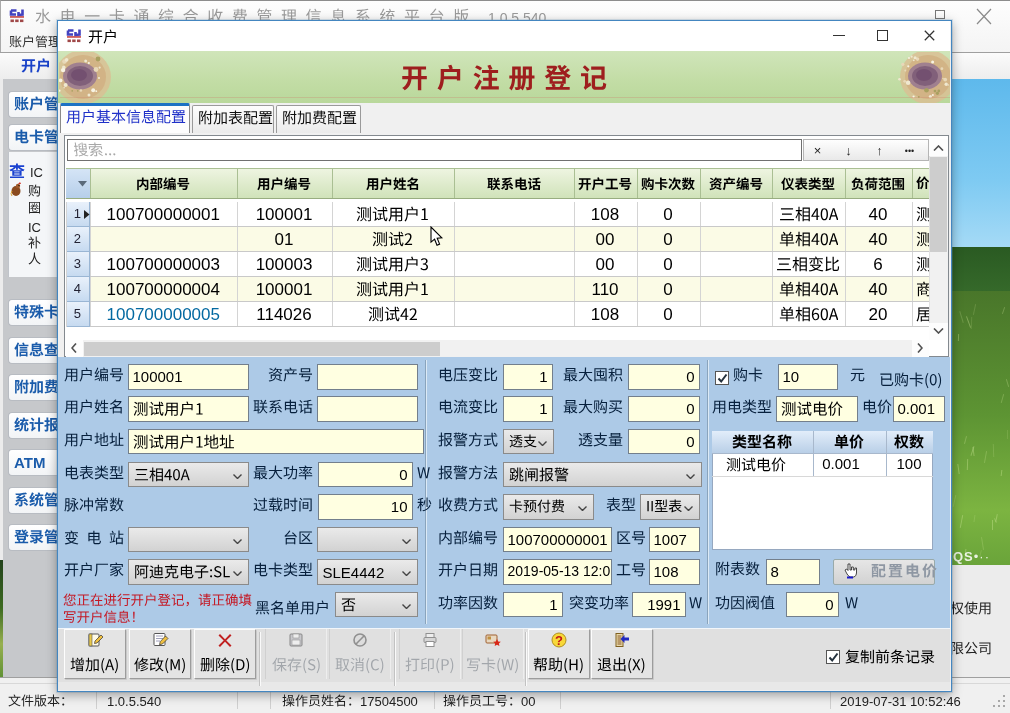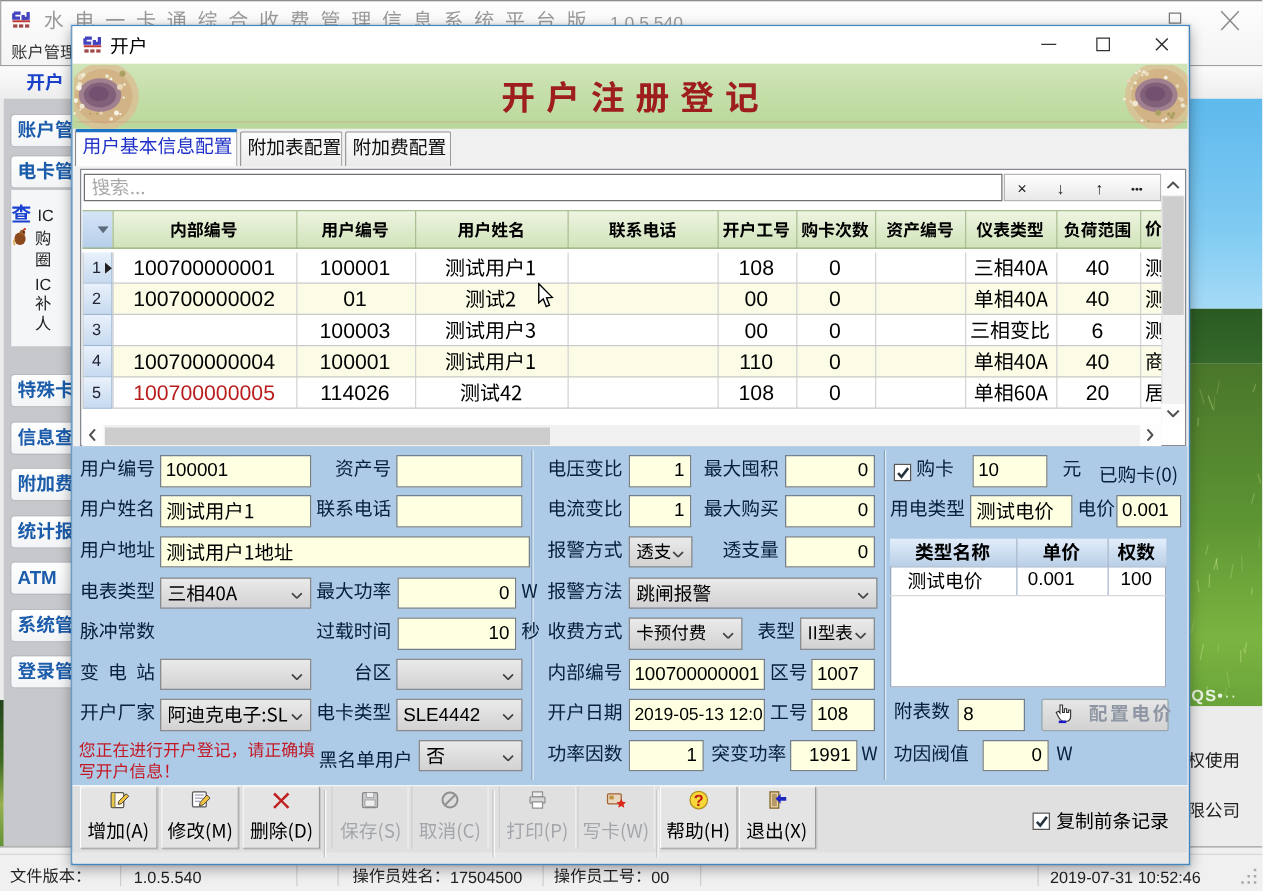--- a/index.html
+++ b/index.html
@@ -881,21 +881,20 @@
         </div>
         <div class="ab" style="left:786.5px;top:181.0px;width:67px;height:25px;font:17px 'Liberation Sans';color:#000;text-align:center;line-height:25px">40</div>
         <div class="ab" style="left:857.5px;top:185.0px;width:13px;height:19px;overflow:hidden">
           <svg width="16" height="19" viewBox="0 0 16 19">
             <g fill="#000" transform="translate(0,14.1) scale(0.016000,-0.016000)">
               <use href="#g400_6d4b" x="0"></use>
             </g>
           </svg>
         </div>
         <div class="ab" style="left:7.5px;top:206.0px;width:24.5px;height:25px;background:linear-gradient(#e9f1fb,#c6daf0);border-right:1px solid #9ab6d4;border-bottom:1px solid #9ab6d4;font:13px 'Liberation Sans';color:#223;text-align:center;line-height:24px">2</div>
-        <div class="ab" style="left:32.0px;top:206.0px;width:146.5px;height:25px;font:17px 'Liberation Sans';color:#000;text-align:center;line-height:25px">100700000002</div>
         <div class="ab" style="left:178.5px;top:206.0px;width:95px;height:25px;font:17px 'Liberation Sans';color:#000;text-align:center;line-height:25px">01</div>
         <div class="ab" style="left:314.0px;top:210.0px;">
           <svg width="41" height="19" viewBox="0 0 41 19">
             <g fill="#000" transform="translate(0,14.1) scale(0.016000,-0.016000)">
               <use href="#g400_6d4b" x="0"></use>
               <use href="#g400_8bd5" x="1000"></use>
               <use href="#g400_32" x="2000"></use>
             </g>
           </svg>
         </div>
@@ -914,20 +913,21 @@
         </div>
         <div class="ab" style="left:786.5px;top:206.0px;width:67px;height:25px;font:17px 'Liberation Sans';color:#000;text-align:center;line-height:25px">40</div>
         <div class="ab" style="left:857.5px;top:210.0px;width:13px;height:19px;overflow:hidden">
           <svg width="16" height="19" viewBox="0 0 16 19">
             <g fill="#000" transform="translate(0,14.1) scale(0.016000,-0.016000)">
               <use href="#g400_6d4b" x="0"></use>
             </g>
           </svg>
         </div>
         <div class="ab" style="left:7.5px;top:231.0px;width:24.5px;height:25px;background:linear-gradient(#e9f1fb,#c6daf0);border-right:1px solid #9ab6d4;border-bottom:1px solid #9ab6d4;font:13px 'Liberation Sans';color:#223;text-align:center;line-height:24px">3</div>
+        <div class="ab" style="left:32.0px;top:231.0px;width:146.5px;height:25px;font:17px 'Liberation Sans';color:#000;text-align:center;line-height:25px">100700000003</div>
         <div class="ab" style="left:178.5px;top:231.0px;width:95px;height:25px;font:17px 'Liberation Sans';color:#000;text-align:center;line-height:25px">100003</div>
         <div class="ab" style="left:298.0px;top:235.0px;">
           <svg width="73" height="19" viewBox="0 0 73 19">
             <g fill="#000" transform="translate(0,14.1) scale(0.016000,-0.016000)">
               <use href="#g400_6d4b" x="0"></use>
               <use href="#g400_8bd5" x="1000"></use>
               <use href="#g400_7528" x="2000"></use>
               <use href="#g400_6237" x="3000"></use>
               <use href="#g400_33" x="4000"></use>
             </g>
@@ -982,21 +982,21 @@
         </div>
         <div class="ab" style="left:786.5px;top:256.0px;width:67px;height:25px;font:17px 'Liberation Sans';color:#000;text-align:center;line-height:25px">40</div>
         <div class="ab" style="left:857.5px;top:260.0px;width:13px;height:19px;overflow:hidden">
           <svg width="16" height="19" viewBox="0 0 16 19">
             <g fill="#000" transform="translate(0,14.1) scale(0.016000,-0.016000)">
               <use href="#g400_5546" x="0"></use>
             </g>
           </svg>
         </div>
         <div class="ab" style="left:7.5px;top:281.0px;width:24.5px;height:25px;background:linear-gradient(#e9f1fb,#c6daf0);border-right:1px solid #9ab6d4;border-bottom:1px solid #9ab6d4;font:13px 'Liberation Sans';color:#223;text-align:center;line-height:24px">5</div>
-        <div class="ab" style="left:32.0px;top:281.0px;width:146.5px;height:25px;font:17px 'Liberation Sans';color:#b91c1c;text-align:center;line-height:25px">100700000005</div>
+        <div class="ab" style="left:32.0px;top:281.0px;width:146.5px;height:25px;font:17px 'Liberation Sans';color:#0369a1;text-align:center;line-height:25px">100700000005</div>
         <div class="ab" style="left:178.5px;top:281.0px;width:95px;height:25px;font:17px 'Liberation Sans';color:#000;text-align:center;line-height:25px">114026</div>
         <div class="ab" style="left:309.5px;top:285.0px;">
           <svg width="50" height="19" viewBox="0 0 50 19">
             <g fill="#000" transform="translate(0,14.1) scale(0.016000,-0.016000)">
               <use href="#g400_6d4b" x="0"></use>
               <use href="#g400_8bd5" x="1000"></use>
               <use href="#g400_34" x="2000"></use>
               <use href="#g400_32" x="2555"></use>
             </g>
           </svg>

